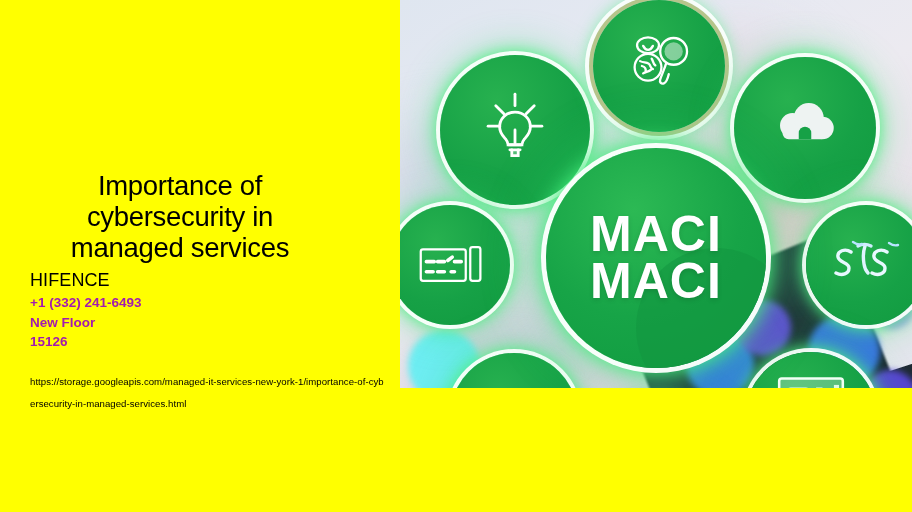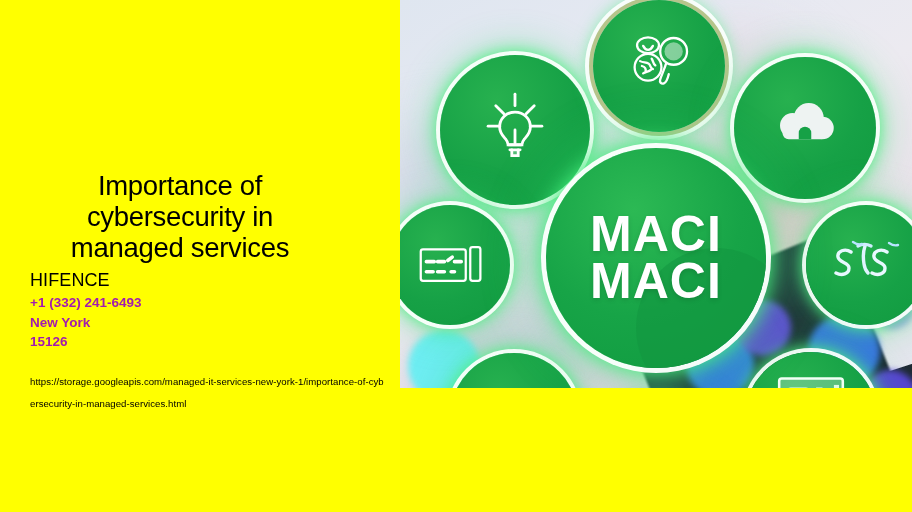--- a/index.html
+++ b/index.html
@@ -182,21 +182,21 @@
   <div class="left">
     <div class="left-inner">
 
       <h1 class="headline">Importance of cybersecurity in managed services</h1>
 
       <div class="brand">HIFENCE</div>
 
       <div class="contact-line">+1 (332) 241-6493</div>
 
 
-      <div class="contact-line">New York</div>
+      <div class="contact-line">New Floor</div>
 
       <div class="contact-line">15126</div>
 
       <div class="url">https://storage.googleapis.com/managed-it-services-new-york-1/importance-of-cybersecurity-in-managed-services.html</div>
     </div>
   </div>
 
   <div class="right">
 
     <div class="bg-blob bw1"></div>

